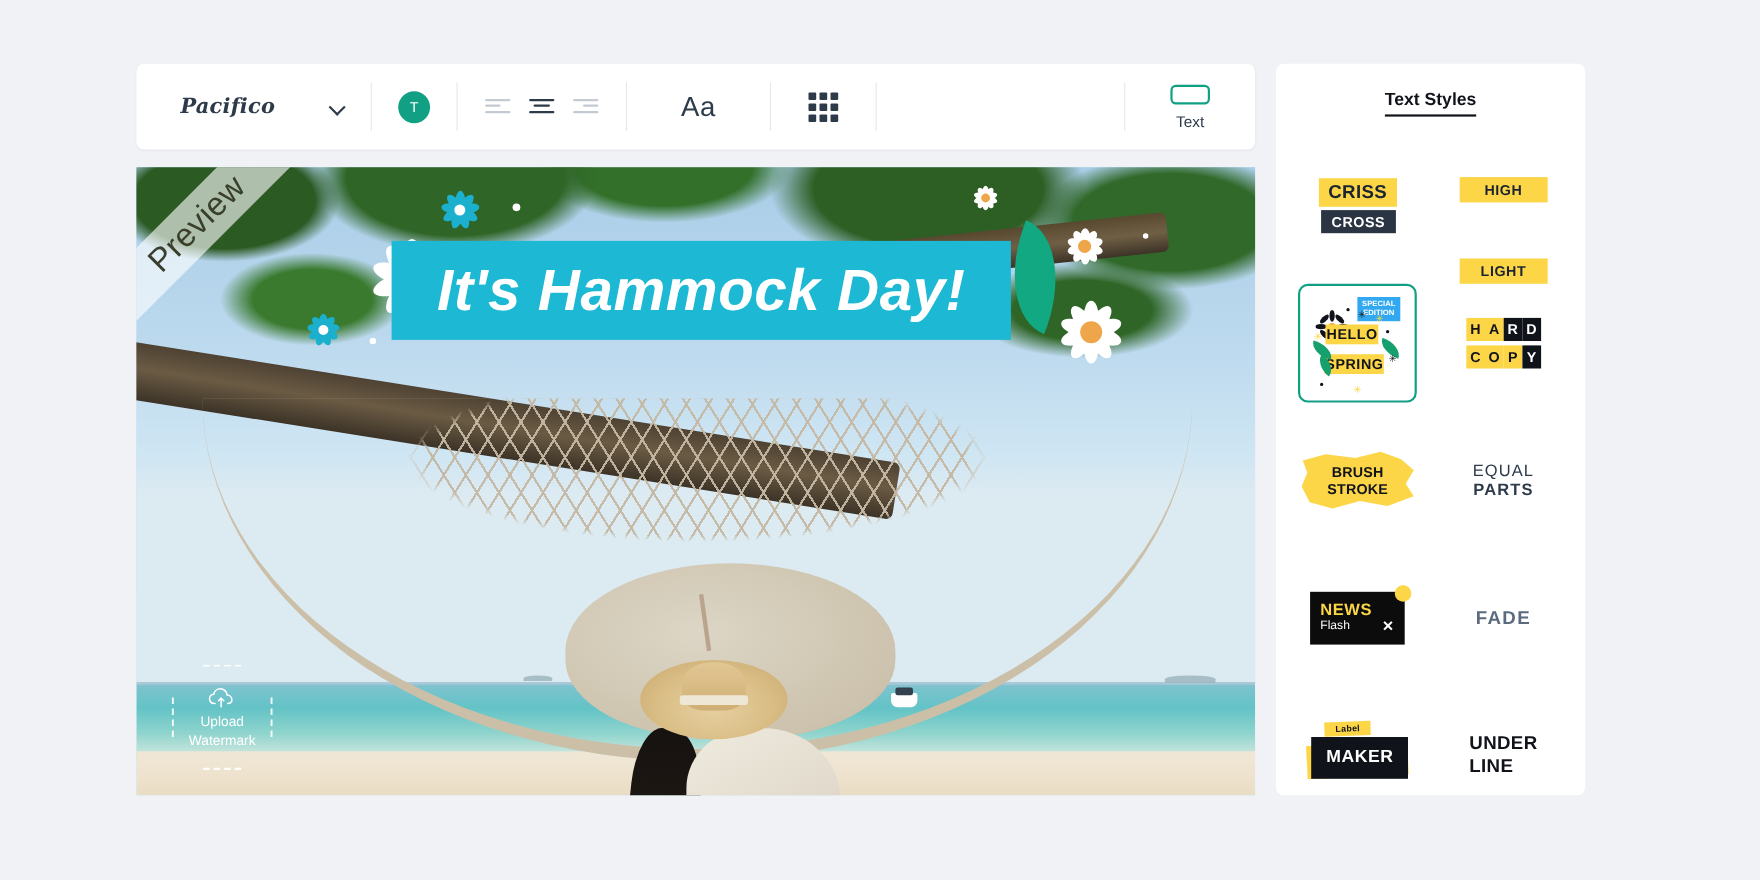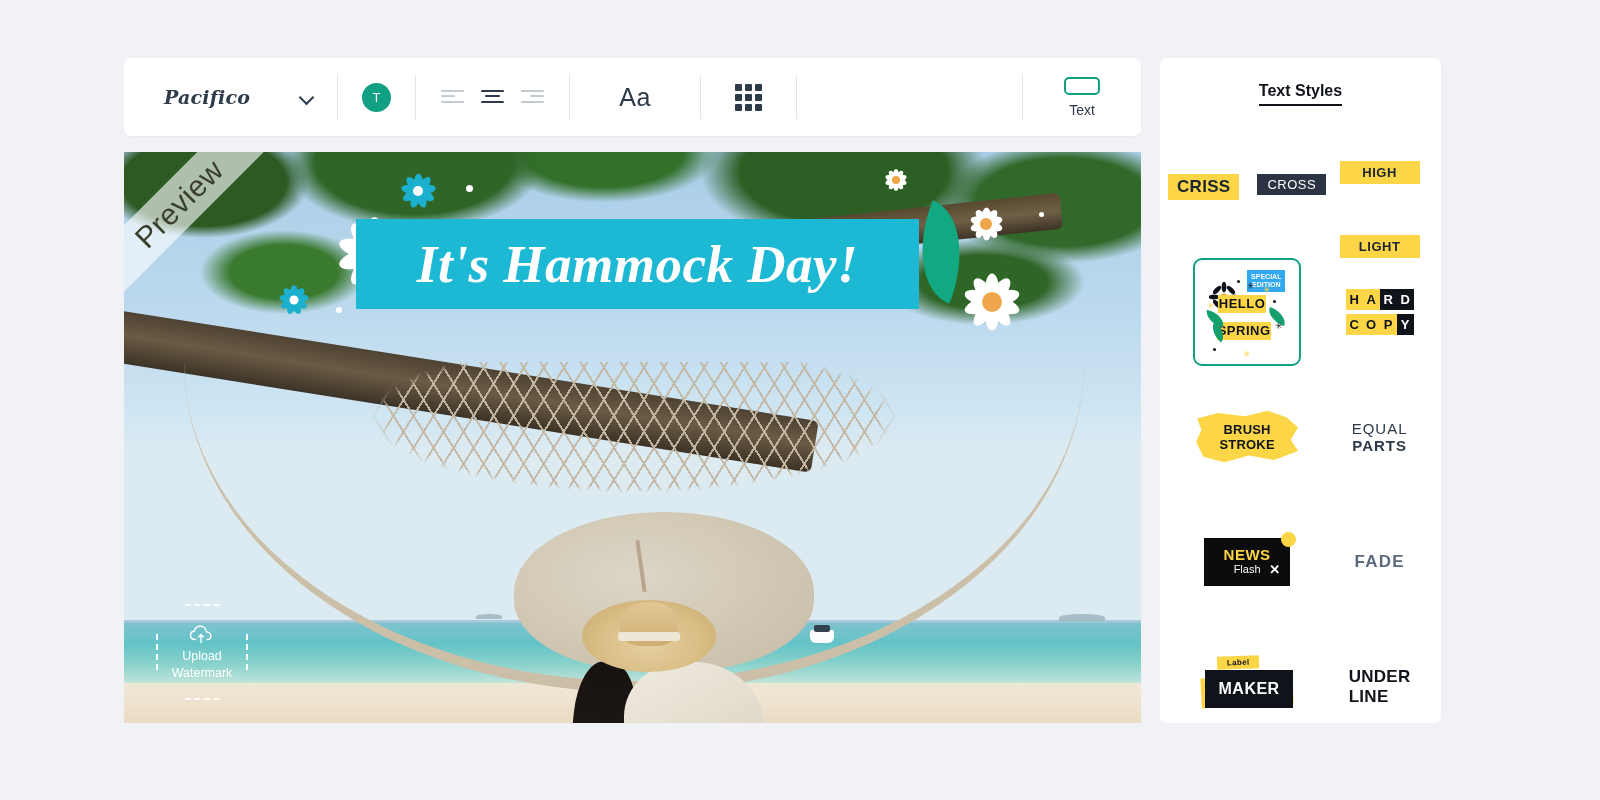--- a/index.html
+++ b/index.html
@@ -209,21 +209,21 @@
   }
 
   
   .title-band {
     position: absolute; left: 232px; top: 67px;
     width: 563px; height: 90px;
     background: #1cb8d4;
     display: flex; align-items: center; justify-content: center;
   }
   .title-band span {
-    font-family: Liberation Serif, serif;
+    font-family: Liberation Sans, sans-serif;
     font-style: italic; font-weight: 700;
     font-size: 53px; color: #ffffff;
     letter-spacing: .5px; white-space: nowrap;
   }
 
   
   .daisy { position: absolute; }
   .daisy .pet {
     position: absolute; left: 50%; top: 50%;
     background: #fff; border-radius: 50%;
@@ -271,27 +271,27 @@
     height: 125px; display: flex; align-items: center; justify-content: center;
     cursor: pointer; position: relative;
   }
   .style-cell.selected-wrap { height: 125px; }
   .sel-box {
     width: 108px; height: 108px; border: 2px solid #12a085; border-radius: 9px;
     background: #fff; position: relative; overflow: hidden;
   }
 
   
-  .criss { display: flex; align-items: flex-start; gap: 16px; }
+  .criss { display: flex; flex-direction: column; align-items: flex-start; gap: 3px; }
   .criss .a {
     background: #fcd647; color: #1b2430; font-weight: 700; font-size: 17px;
     padding: 3px 9px; letter-spacing: .3px;
   }
   .criss .b {
-    background: #2a3442; color: #fff; font-weight: 400; font-size: 13px;
+    background: #2a3442; color: #fff; font-weight: 700; font-size: 13px;
     padding: 3px 10px; letter-spacing: .5px; align-self: flex-start; margin-left: 2px;
   }
   .highlight { display: flex; flex-direction: column; gap: 6px; align-items: stretch; }
   .highlight div {
     background: #fcd647; color: #1b2430; font-weight: 700; font-size: 13px;
     padding: 4px 0; width: 80px; text-align: center; letter-spacing: .5px; margin-top: 45px;
   }
   .hardcopy { display: flex; flex-direction: column; gap: 4px; }
   .hardcopy .row { display: flex; }
   .hardcopy .row span {
@@ -311,21 +311,21 @@
   }
   .brush .t {
     position: relative; color: #10131a; font-weight: 700; font-size: 13px;
     line-height: 15px; text-align: center; letter-spacing: .2px;
   }
   .equal { text-align: center; line-height: 17px; }
   .equal .e { font-size: 15px; color: #2d3a4a; letter-spacing: 1px; font-weight: 400; }
   .equal .p { font-size: 15px; color: #2d3a4a; letter-spacing: 1px; font-weight: 700; }
   .news {
     position: relative; width: 86px; height: 48px; background: #0c0c0c;
-    padding: 7px 9px; display: flex; flex-direction: column; justify-content: center; align-items: center;
+    padding: 7px 9px; display: flex; flex-direction: column; justify-content: center;
   }
   .news .n { color: #fcd647; font-weight: 700; font-size: 15px; letter-spacing: .5px; line-height: 16px; }
   .news .f { color: #fff; font-size: 11px; line-height: 13px; }
   .news .x { position: absolute; right: 10px; bottom: 9px; color: #fff; font-size: 13px; font-weight: 700; }
   .news .dot {
     position: absolute; right: -6px; top: -6px; width: 15px; height: 15px;
     border-radius: 50%; background: #fcd647;
   }
   .fade { font-size: 17px; font-weight: 700; color: #5b6a7d; letter-spacing: 1.2px; }
   .maker { position: relative; width: 92px; height: 42px; }

